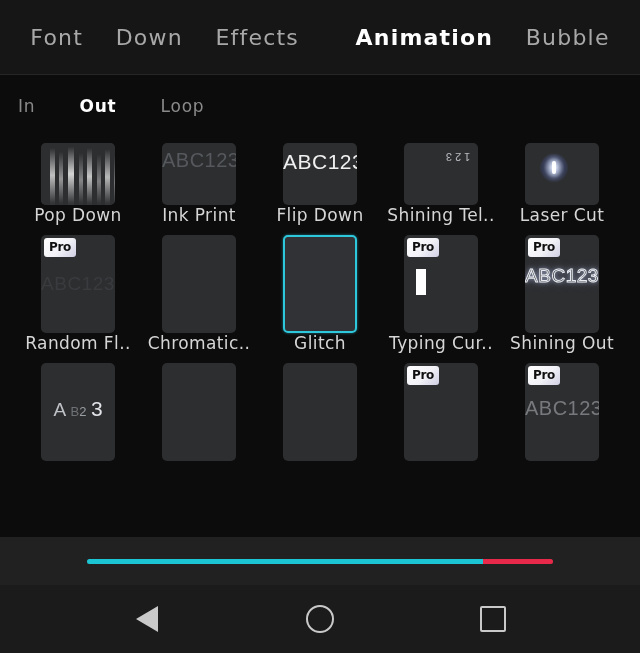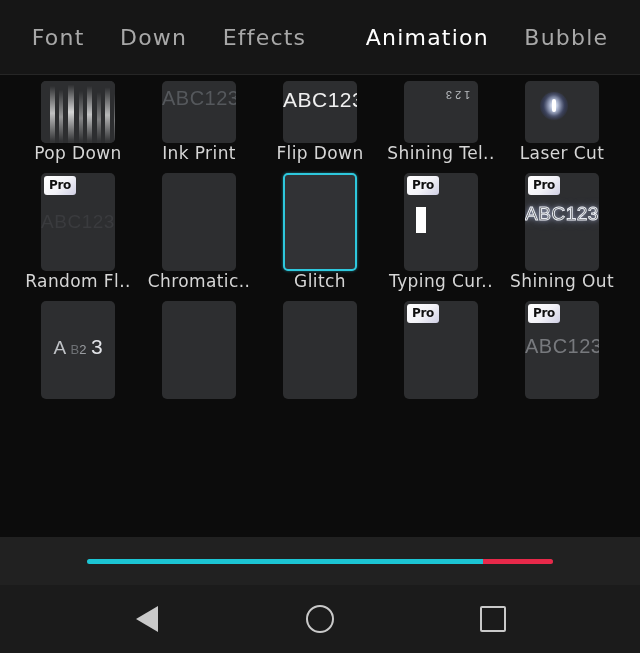--- a/index.html
+++ b/index.html
@@ -38,21 +38,21 @@
   .top-tab {
     font-size: 22px;
     letter-spacing: 1.2px;
     color: #a8a8a8;
     padding: 4px 6px;
     white-space: nowrap;
     text-align: center;
   }
   .top-tab.active {
     color: #ffffff;
-    font-weight: normal;
+    font-weight: bold;
     margin-left: 24px;
   }
 
   
   .subbar {
     height: 62px;
     min-height: 62px;
     background: #0c0c0c;
     display: flex;
     align-items: center;
@@ -295,20 +295,25 @@
 <div id="app">
 
   <div class="topbar">
     <div class="top-tab">Font</div>
     <div class="top-tab">Down</div>
     <div class="top-tab">Effects</div>
     <div class="top-tab active">Animation</div>
     <div class="top-tab">Bubble</div>
   </div>
 
+  <div class="subbar">
+    <div class="sub-tab">In</div>
+    <div class="sub-tab active">Out</div>
+    <div class="sub-tab">Loop</div>
+  </div>
 
   <div class="gridwrap">
     <div class="grid">
 
       <div class="cell row-wide">
         <div class="thumb">
           <div class="art-popdown"></div>
         </div>
         <div class="caption">Pop Down</div>
       </div>

